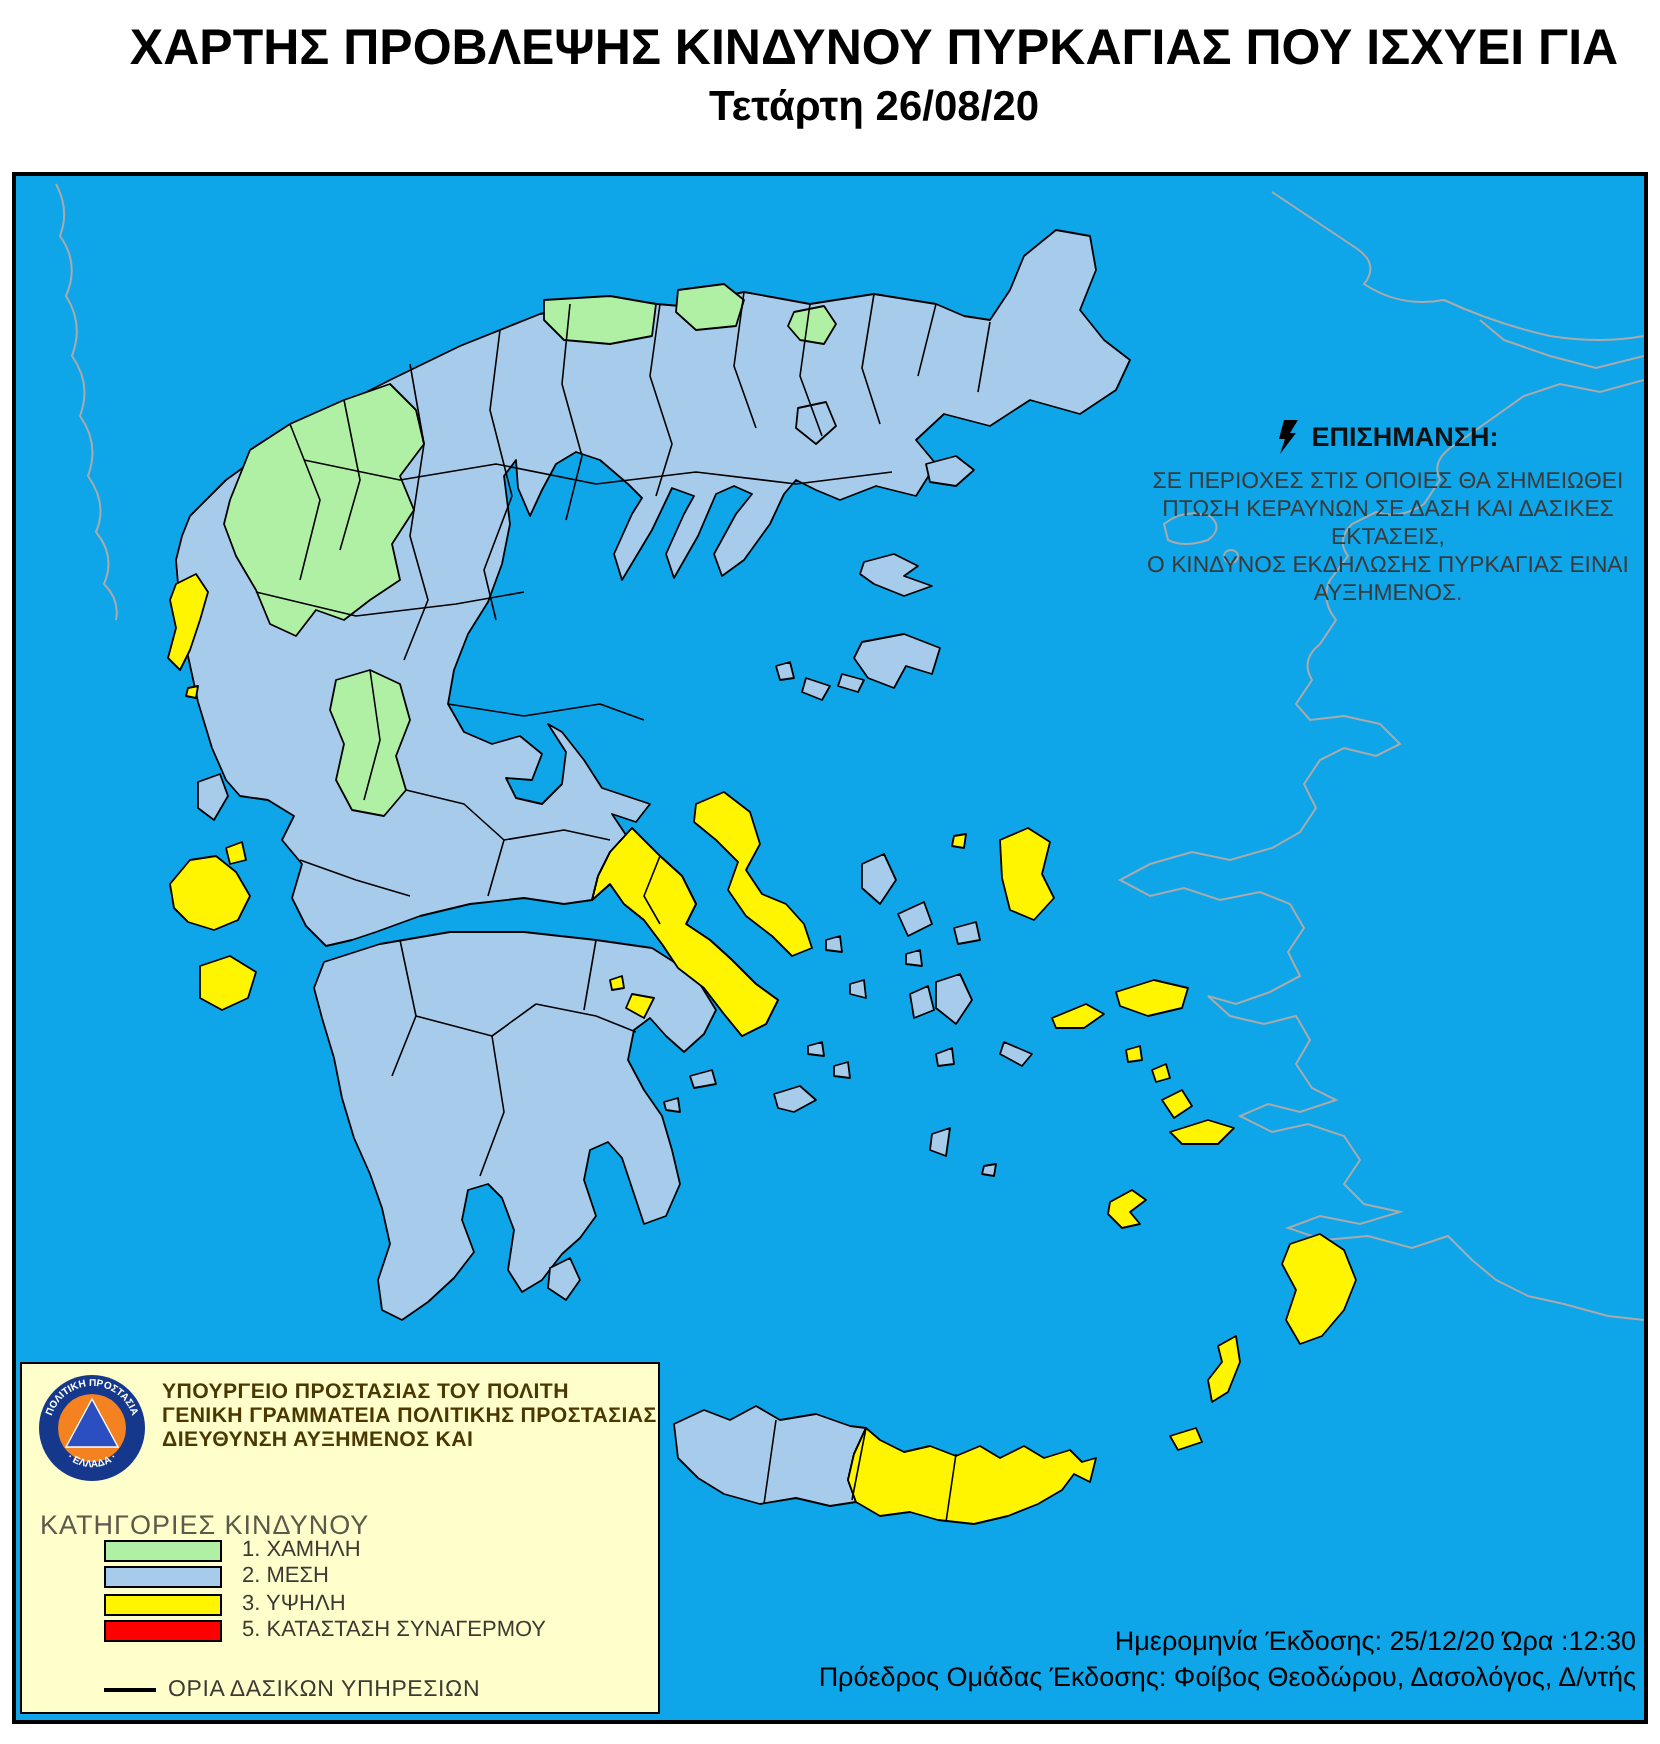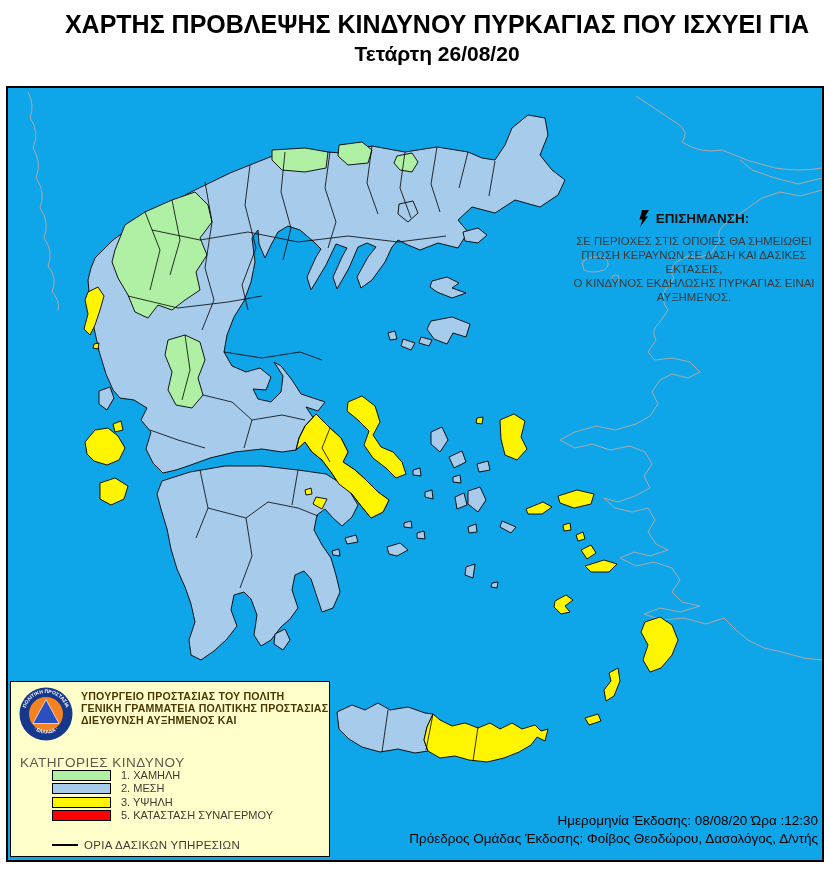--- a/index.html
+++ b/index.html
@@ -174,18 +174,18 @@
             <span class="cat-label">5. ΚΑΤΑΣΤΑΣΗ ΣΥΝΑΓΕΡΜΟΥ</span>
           </div>
         </div>
       <div class="boundary-row">
         <span class="line-swatch"></span>
         <span class="boundary-label">ΟΡΙΑ ΔΑΣΙΚΩΝ ΥΠΗΡΕΣΙΩΝ</span>
       </div>
     </div>
 
     <div class="footer">
-      <div>Ημερομηνία Έκδοσης: 08/08/20  Ώρα :12:30</div>
+      <div>Ημερομηνία Έκδοσης: 25/12/20  Ώρα :12:30</div>
       <div>Πρόεδρος Ομάδας Έκδοσης: Φοίβος Θεοδώρου,  Δασολόγος, Δ/ντής</div>
     </div>
 
   </div>
 </div>
 
 </body></html>

